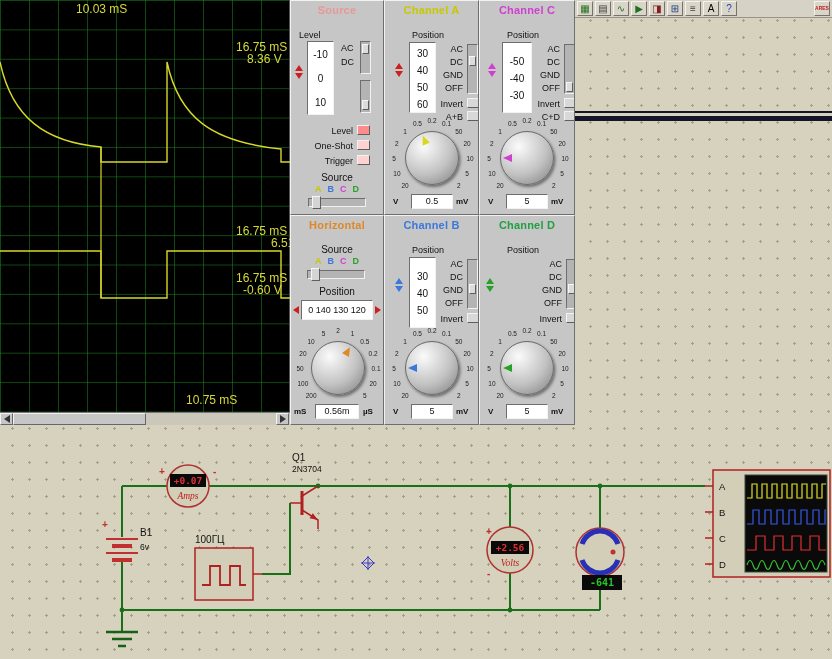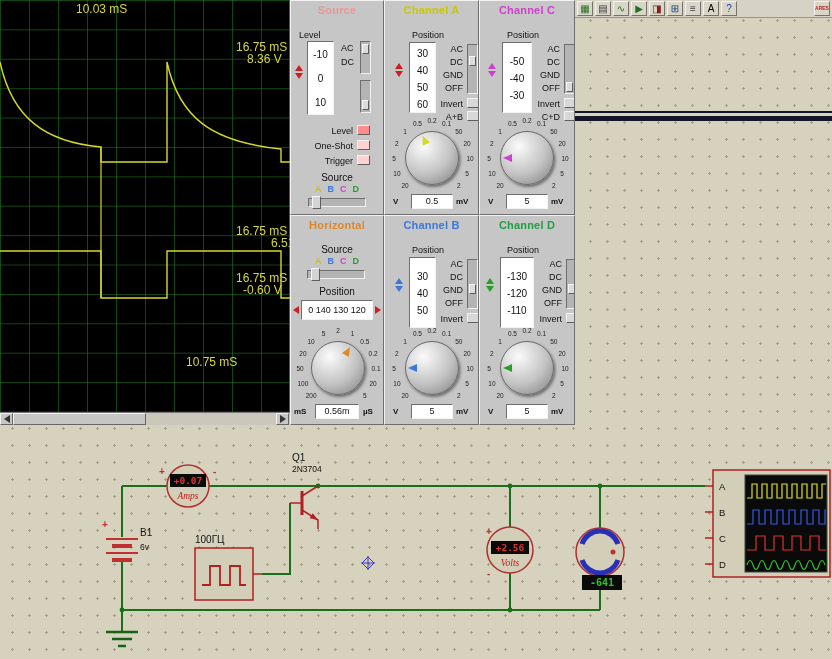--- a/index.html
+++ b/index.html
@@ -214,21 +214,21 @@
         <path d="M0,62 C12,118 45,142 101,147 L101,162 L167,162 L167,62 C179,118 212,142 281,149 L281,162 L290,162" stroke="#d8d828" stroke-width="1.4" fill="none"></path>
         <path d="M0,251 H101 V298 H167 V251 H281 V298 H290" stroke="#d8d828" stroke-width="1.4" fill="none"></path>
       </svg>
     <span class="meas" style="left: 76px; top: 2px;">10.03 mS</span>
         <span class="meas" style="left: 236px; top: 40px;">16.75 mS</span>
         <span class="meas" style="left: 247px; top: 52px;">8.36 V</span>
         <span class="meas" style="left: 236px; top: 224px;">16.75 mS</span>
         <span class="meas" style="left: 247px; top: 236px; margin-left: 24px;">6.51 V</span>
         <span class="meas" style="left: 236px; top: 271px;">16.75 mS</span>
         <span class="meas" style="left: 243px; top: 283px;">-0.60 V</span>
-        <span class="meas" style="left: 186px; top: 355px;">10.75 mS</span>
+        <span class="meas" style="left: 186px; top: 393px;">10.75 mS</span>
       </div>
 
     <div id="hscroll">
       <div class="sb-btn" style="left:0">
           <span class="tri-left" style="position:static;border-right-color:#333"></span>
         </div>
       <div class="sb-thumb"></div>
       <div class="sb-btn" style="left:276px">
           <span class="tri-right" style="position:static;border-left-color:#333"></span>
         </div>
@@ -444,23 +444,20 @@
           </div>
       </div>
 
       <div class="panel">
         <div class="panel-title t-d">Channel D</div>
         <span class="lbl" style="left:27px;top:29px">Position</span>
         <div class="arrows" style="left:6px;top:62px">
           <span class="tri-up" style="border-bottom-color:#28a028"></span>
           <span class="tri-down" style="border-top-color:#28a028"></span>
         </div>
-        <div class="pos-box" style="left:20px;top:41px;width:34px;height:71px;line-height:17px;padding-top:10px">-130
--120
--110</div>
         <span class="lbl ra" style="left:56px;top:43px;width:26px">AC</span>
         <span class="lbl ra" style="left:56px;top:56px;width:26px">DC</span>
         <span class="lbl ra" style="left:56px;top:69px;width:26px">GND</span>
         <span class="lbl ra" style="left:56px;top:82px;width:26px">OFF</span>
         <div class="vswitch" style="left:86px;top:43px;height:50px">
             <span class="vthumb" style="top:24px"></span>
           </div>
         <span class="lbl ra" style="left:48px;top:98px;width:34px">Invert</span>
         <span class="mini-btn" style="left:86px;top:97px"></span>
         <div class="knob-area" style="left:0;top:110px">

